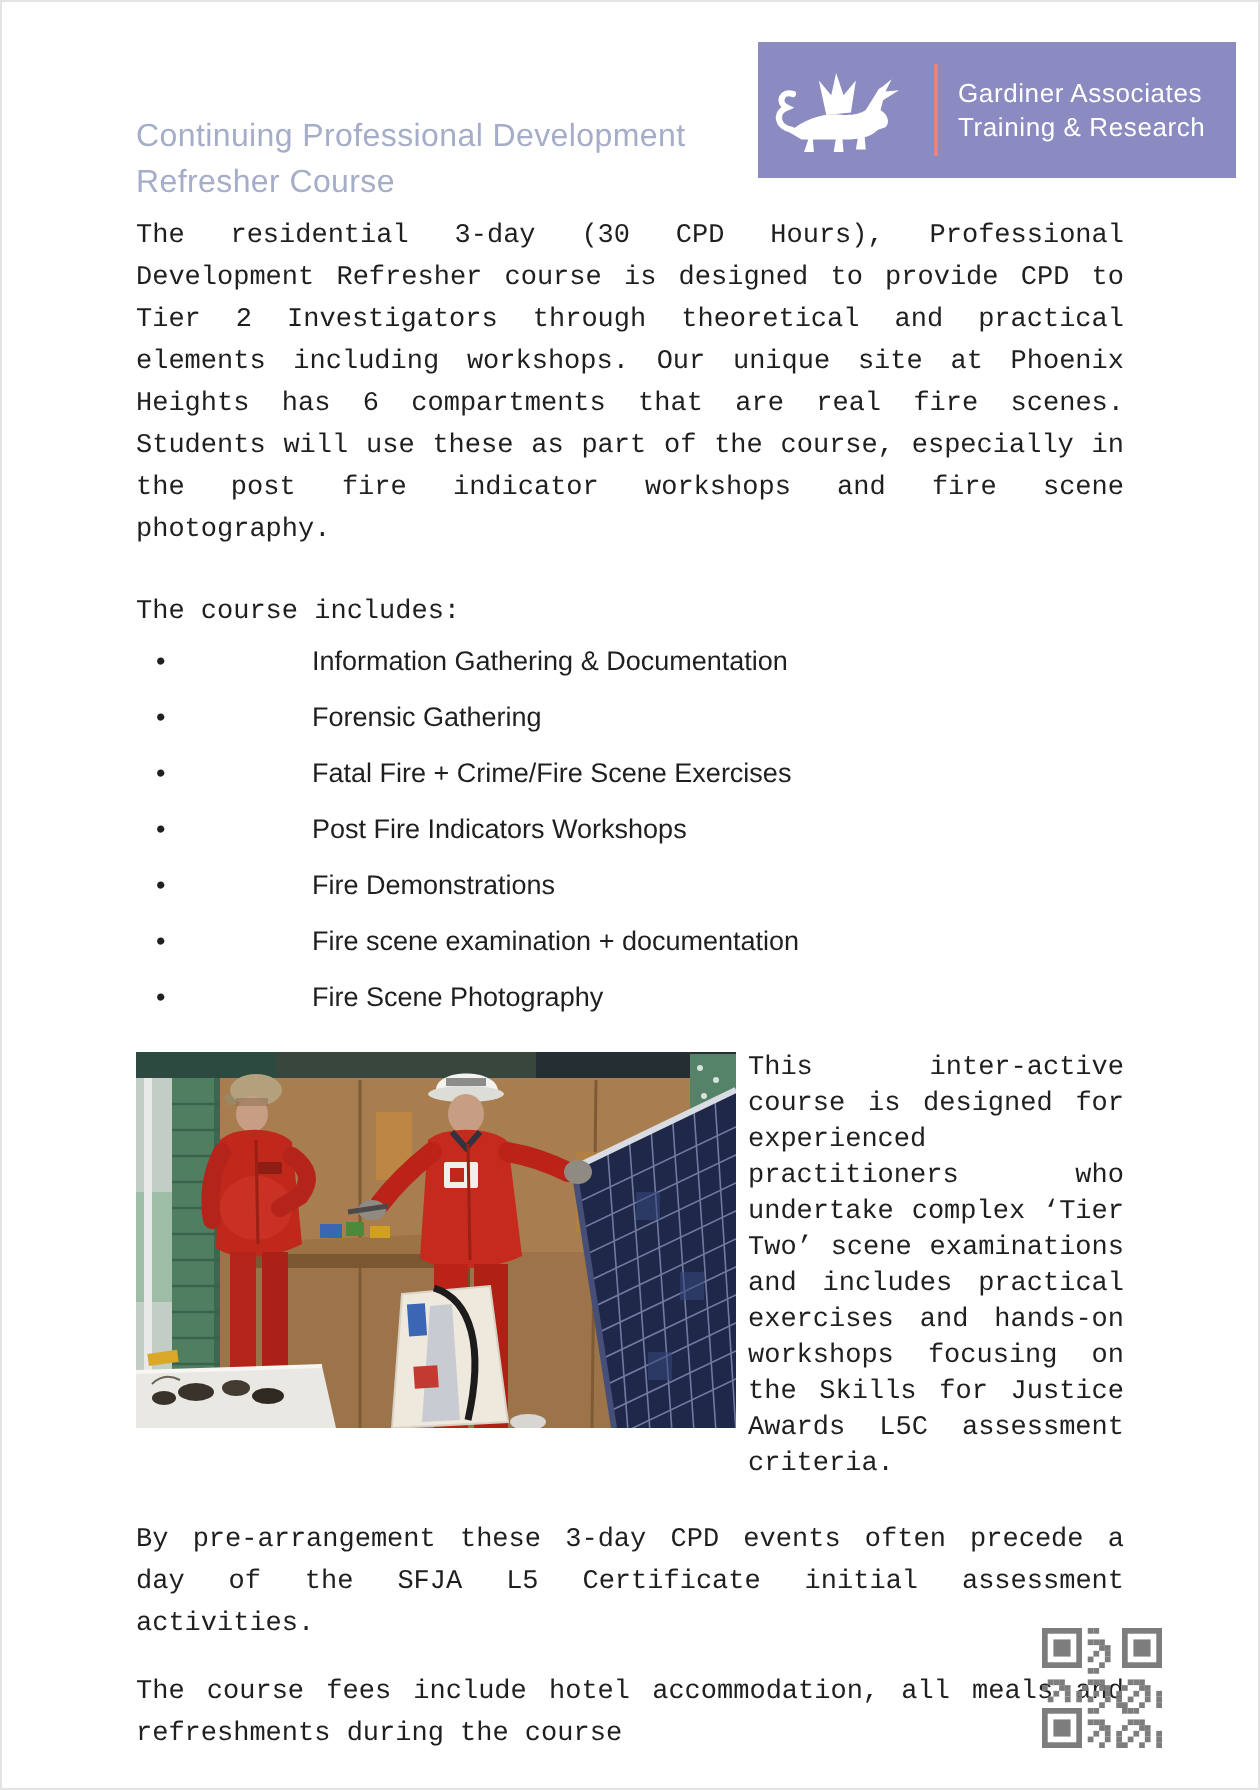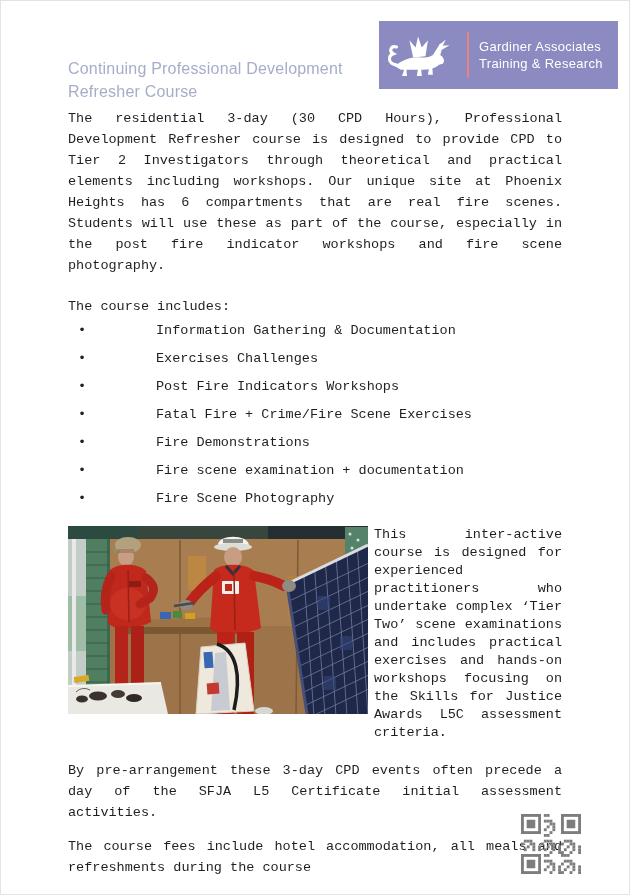--- a/index.html
+++ b/index.html
@@ -22,21 +22,21 @@
   .dragon { width:88px; display:flex; justify-content:center; }
   .dragon svg { width:74px; height:48px; }
   .logo-divider { width:2px; height:46px; background:var(--logo-divider,#e5837e); }
   .logo-text { padding-left:10px; color:#fff; font-size:13px; line-height:17px; letter-spacing:.3px; }
   
   .content { padding:0 67px; }
   p { margin:0;font-family:Liberation Mono, monospace; }
   .intro { margin-top:11px; font-size:13.5px; line-height:21px; text-align:justify; }
   .includes-heading { margin-top:20px; font-size:13.5px; line-height:21px; }
   .includes-list { list-style:none; margin:0; padding:0; }
-  .includes-list li { height:28px; line-height:28px; font-size:13.5px; display:flex;font-family:Liberation Mono, monospace; }
+  .includes-list li { height:28px; line-height:28px; font-size:13.5px; display:flex; }
   .includes-list li::before { content:"\2022"; width:88px; padding-left:10px; box-sizing:border-box; }
   
   .media-row { margin-top:13px; display:flex; }
   .photo { width:300px; height:188px; flex:0 0 300px; }
   .photo svg { display:block; }
   .side-text { margin-left:6px; width:190px; font-size:13.5px; line-height:18px; text-align:justify; }
   
   .closing-1 { margin-top:18px; font-size:13.5px; line-height:21px; text-align:justify; }
   .closing-2 { margin-top:13px; font-size:13.5px; line-height:21px; text-align:justify; }
   footer {
@@ -82,27 +82,27 @@
 
     <p class="intro">The residential 3-day (30 CPD Hours), Professional Development Refresher course is designed to provide CPD to Tier 2 Investigators through theoretical and practical elements including workshops. Our unique site at Phoenix Heights has 6 compartments that are real fire scenes. Students will use these as part of the course, especially in the post fire indicator workshops and fire scene photography.</p>
 
     <p class="includes-heading">The course includes:</p>
 
     <ul class="includes-list">
       <li>
           <span>Information Gathering &amp; Documentation</span>
         </li>
       <li>
-          <span>Exercises Challenges</span>
+          <span>Forensic Gathering</span>
+        </li>
+      <li>
+          <span>Fatal Fire + Crime/Fire Scene Exercises</span>
         </li>
       <li>
           <span>Post Fire Indicators Workshops</span>
-        </li>
-      <li>
-          <span>Fatal Fire + Crime/Fire Scene Exercises</span>
         </li>
       <li>
           <span>Fire Demonstrations</span>
         </li>
       <li>
           <span>Fire scene examination + documentation</span>
         </li>
       <li>
           <span>Fire Scene Photography</span>
         </li>

